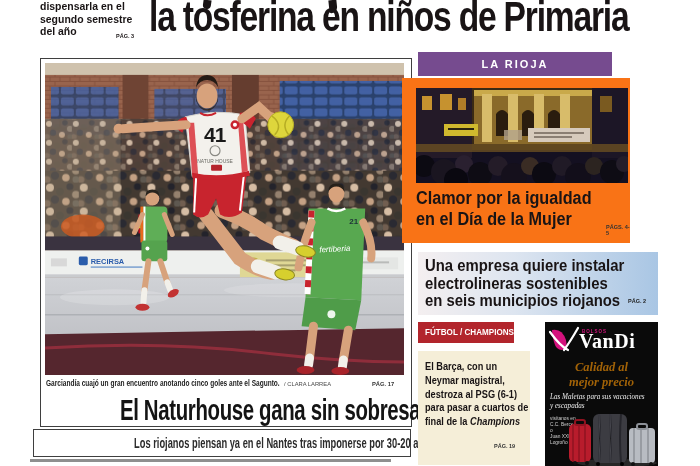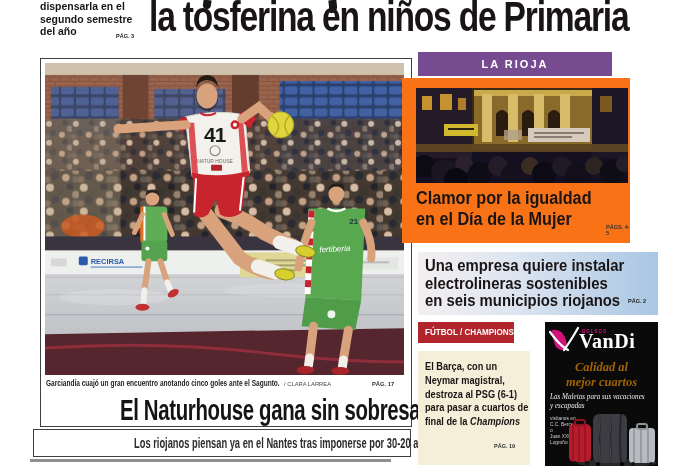--- a/index.html
+++ b/index.html
@@ -332,21 +332,21 @@
 
   <div class="abs ad-box">
     <svg class="abs" style="left:3px;top:4px;" width="34" height="28" viewBox="0 0 34 28">
       <path d="M4,4 Q14,2 18,14 Q20,22 14,24 Q8,24 6,16 Q4,8 4,4 Z" fill="#d4127d"></path>
       <path d="M2,6 Q12,20 20,24 M30,2 Q22,16 16,24" stroke="#ffffff" stroke-width="2.2" fill="none" stroke-linecap="round"></path>
     </svg>
     <div class="abs ad-bolsos">BOLSOS</div>
     <div class="abs ad-brand">VanDi</div>
     <div class="abs ad-tagline">
       <div>Calidad al</div>
-      <div>mejor cuartos</div>
+      <div>mejor precio</div>
     </div>
     <div class="abs ad-subline">
       <div>Las Maletas para sus vacaciones</div>
       <div>y escapadas</div>
     </div>
     <div class="abs ad-address">
       <div>visítanos en</div>
       <div>C.C. Berceo</div>
       <div>o</div>
       <div>Juan XXIII, 7</div>

